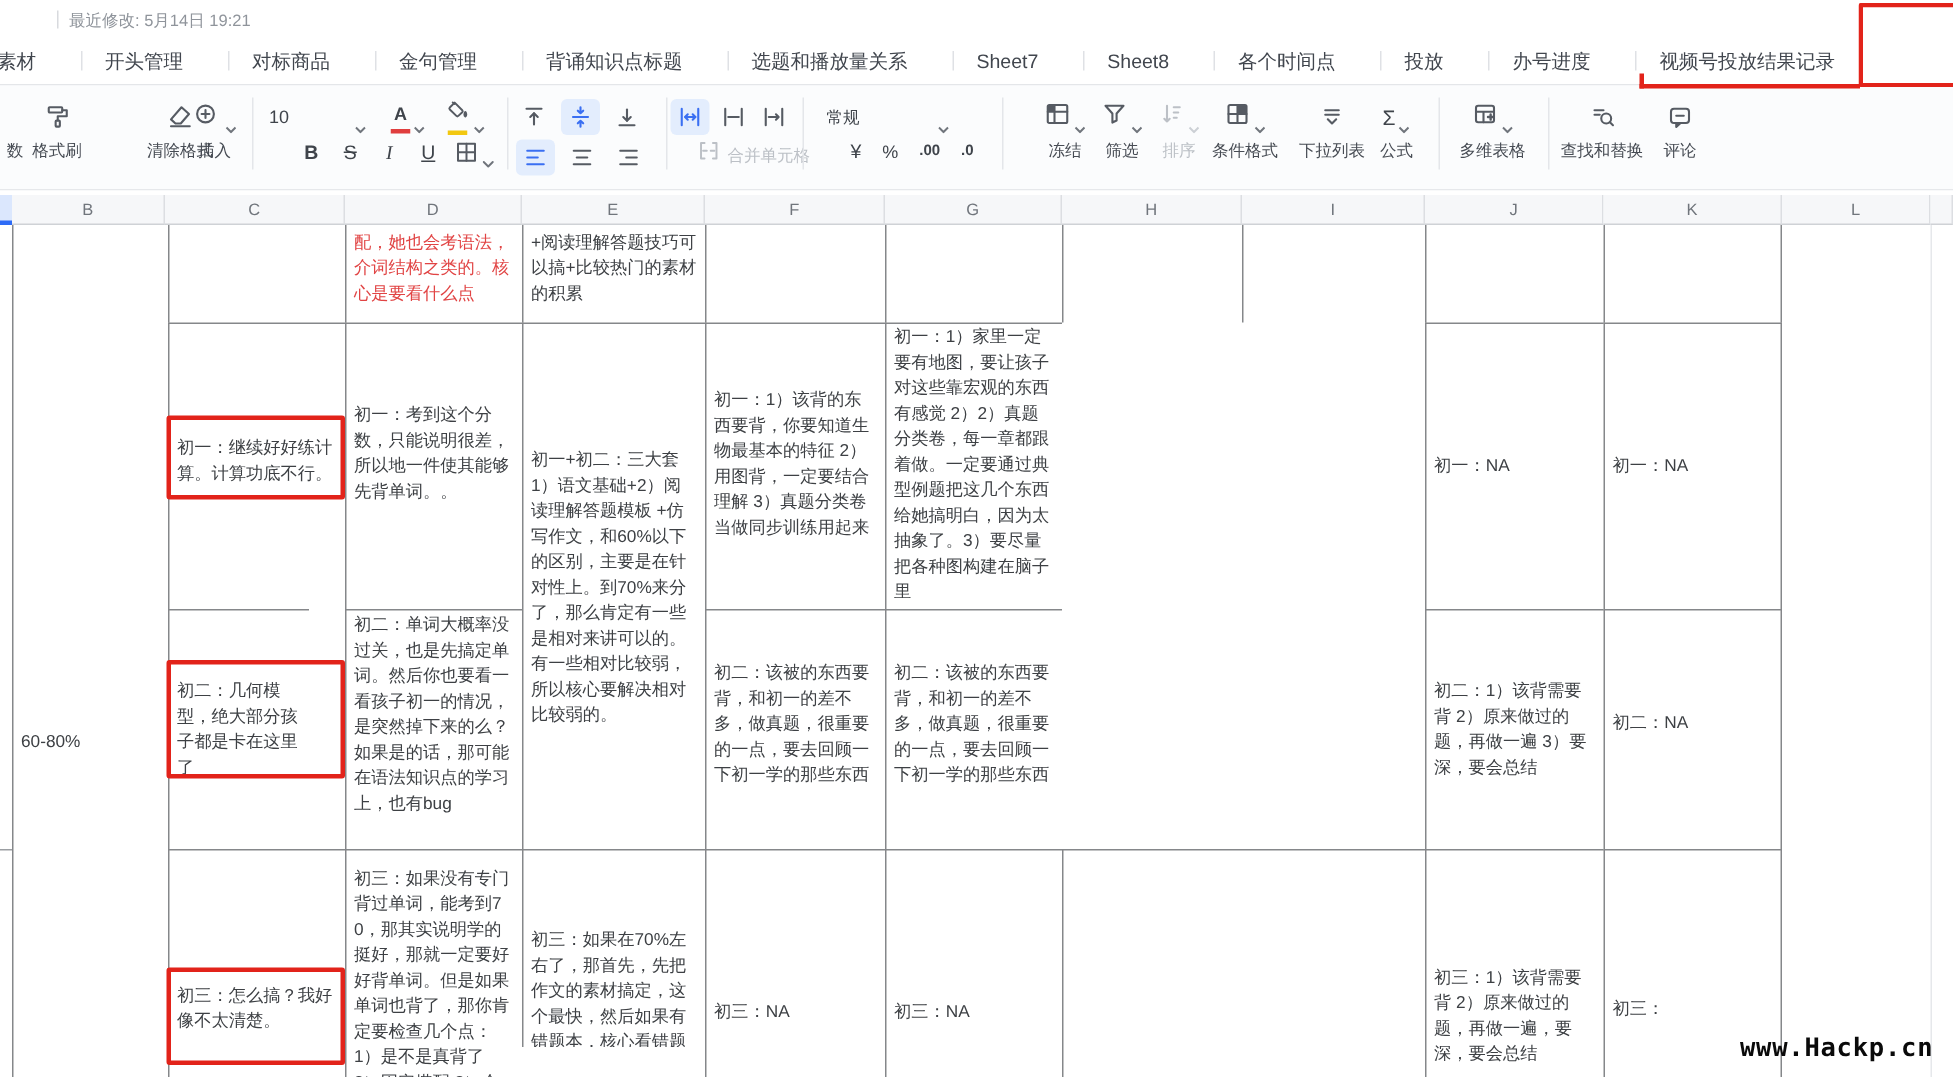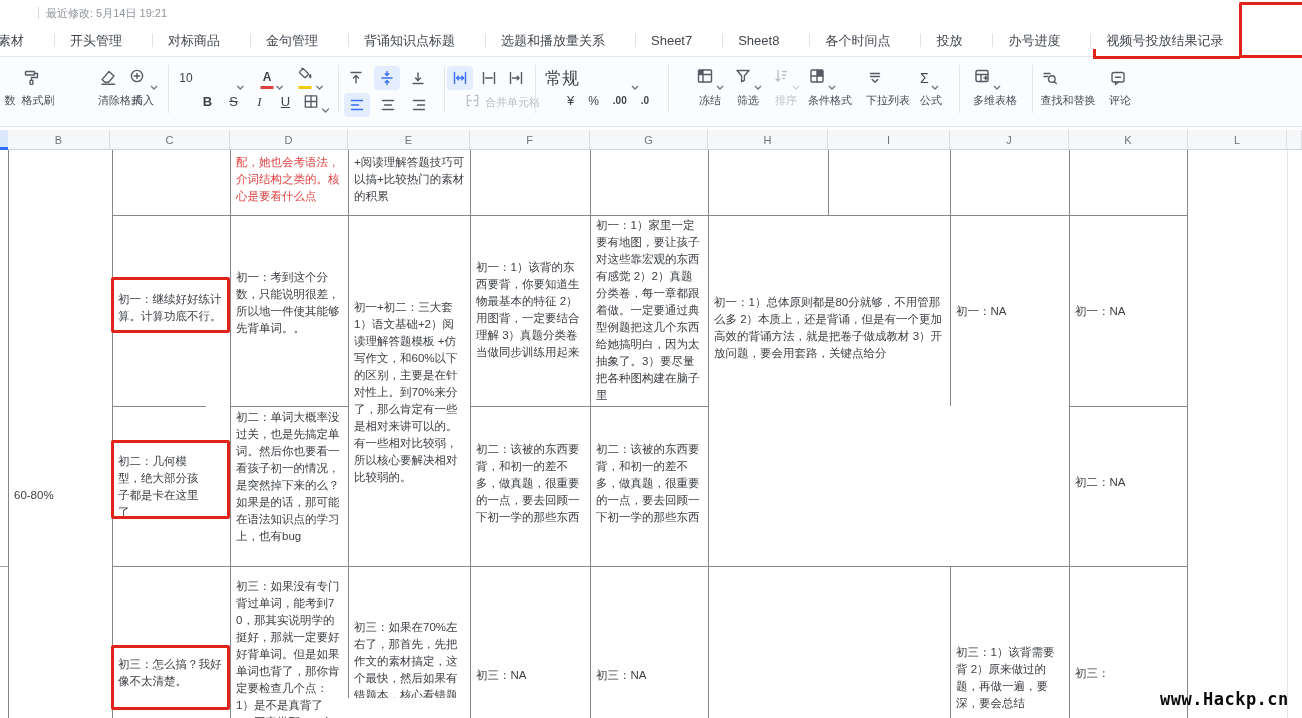--- a/index.html
+++ b/index.html
@@ -24,21 +24,21 @@
   .tabbar{position:absolute;left:0;top:25px;width:1302px;height:32px;background:#fff;
           display:flex;align-items:stretch;border-bottom:1px solid #e4e6e9}
   .tab{display:flex;align-items:center;padding:0 15px;font-size:13px;color:#41464e;white-space:nowrap;cursor:pointer}
   .tab:not(:first-child)::before{content:"";width:1px;height:13px;background:#dfe1e5;margin-right:15px}
   .tab.first{padding-left:4px;margin-left:-6px}
 
   
   .toolbar{position:absolute;left:0;top:57px;width:1302px;height:70px;background:#fbfcfd;border-bottom:1px solid #e6e8eb}
   .tsep{position:absolute;top:8px;width:1px;height:48px;background:#e4e6ea}
   .tgrp{position:absolute;top:0;transform:translateX(-50%);text-align:center}
-  .ticon{height:34px;display:flex;align-items:center;gap:2px;padding-top:8px}
+  .ticon{height:34px;display:flex;align-items:center;justify-content:center;gap:2px;padding-top:8px}
   .tlabel{font-size:11px;color:var(--tbTxt);white-space:nowrap;margin-top:2px}
   .tlabel.dis{color:var(--dis)}
   .icon svg{stroke:#565b63;fill:none;stroke-width:1.4;stroke-linecap:round;stroke-linejoin:round}
   .icon.blue svg{stroke:var(--blue)}
   .icon.gray svg{stroke:var(--dis)}
   .pill{background:#e3edfd;border-radius:4px}
   .chev{width:8px;height:5px}
   .chev svg{stroke:#70757c;fill:none;stroke-width:1.3}
   .btnrow{position:absolute;top:36px;transform:translateX(-50%);display:flex;align-items:center;gap:0}
   .fmtletter{font-size:13px;color:#3f444b;width:26px;text-align:center;cursor:pointer}
@@ -316,21 +316,21 @@
             <path d="M5 8h2.6M13 8h-2.6"></path>
           </svg>
       </span>
       <span class="tlabel dis" style="margin-top:0">合并单元格</span>
     </div>
 
     <div class="tsep" style="left:535px"></div>
 
     <div class="tgrp" style="left:592px">
       <div class="ticon" style="gap:52px">
-        <span class="smalltxt" style="font-size:17px">常规</span>
+        <span class="smalltxt" style="font-size:11px">常规</span>
         <span class="chev"><svg width="8" height="5" viewBox="0 0 8 5">
               <path d="M1 1l3 3 3-3"></path>
             </svg></span>
       </div>
     </div>
     <div class="btnrow" style="left:608px;gap:14px">
       <span class="smalltxt" style="font-size:13px">¥</span>
       <span class="smalltxt">%</span>
       <span class="smalltxt" style="font-size:10px;font-weight:bold">.00</span>
       <span class="smalltxt" style="font-size:10px;font-weight:bold">.0</span>
@@ -488,28 +488,28 @@
     <div class="cell cH0 noTop"></div>
     <div class="cell cI0 noTop"></div>
     <div class="cell cJ0 noTop"></div>
     <div class="cell cK0 noTop rEdge"></div>
 
     <div class="cell cC1">初一：继续好好练计算。计算功底不行。</div>
     <div class="cell cD1">初一：考到这个分数，只能说明很差，所以地一件使其能够先背单词。。</div>
     <div class="cell cE12">初一+初二：三大套 1）语文基础+2）阅读理解答题模板 +仿写作文，和60%以下的区别，主要是在针对性上。到70%来分了，那么肯定有一些是相对来讲可以的。有一些相对比较弱，所以核心要解决相对比较弱的。</div>
     <div class="cell cF1">初一：1）该背的东西要背，你要知道生物最基本的特征 2）用图背，一定要结合理解 3）真题分类卷当做同步训练用起来</div>
     <div class="cell cG1">初一：1）家里一定要有地图，要让孩子对这些靠宏观的东西有感觉 2）2）真题分类卷，每一章都跟着做。一定要通过典型例题把这几个东西给她搞明白，因为太抽象了。3）要尽量把各种图构建在脑子里</div>
-    <div class="cell cHI">初一：1）总体原则都是80分就够，不用管那么多 2）本质上，还是背诵，但是有一个更加高效的背诵方法，就是把卷子做成教材 3）开放问题，要会用套路，关键点给分</div>
     <div class="cell cJ1">初一：NA</div>
     <div class="cell cK1 rEdge">初一：NA</div>
 
     <div class="cell cC2">初二：几何模型，绝大部分孩子都是卡在这里了</div>
     <div class="cell cD2">初二：单词大概率没过关，也是先搞定单词。然后你也要看一看孩子初一的情况，是突然掉下来的么？如果是的话，那可能在语法知识点的学习上，也有bug</div>
     <div class="cell cF2">初二：该被的东西要背，和初一的差不多，做真题，很重要的一点，要去回顾一下初一学的那些东西</div>
     <div class="cell cG2">初二：该被的东西要背，和初一的差不多，做真题，很重要的一点，要去回顾一下初一学的那些东西</div>
+    <div class="cell cJ2">初二：1）该背需要背 2）原来做过的题，再做一遍 3）要深，要会总结</div>
     <div class="cell cC3">初三：怎么搞？我好像不太清楚。</div>
 
     <div class="cell cK2 rEdge">初二：NA</div>
     <div class="cell cD3">初三：如果没有专门背过单词，能考到70，那其实说明学的挺好，那就一定要好好背单词。但是如果单词也背了，那你肯定要检查几个点：1）是不是真背了 2）固定搭配 3）介</div>
     <div class="cell cE3">初三：如果在70%左右了，那首先，先把作文的素材搞定，这个最快，然后如果有错题本，核心看错题本，把语基的部分再</div>
     <div class="cell cF3">初三：NA</div>
     <div class="cell cG3">初三：NA</div>
     <div class="cell cH3"></div>
     <div class="cell cJ3">初三：1）该背需要背 2）原来做过的题，再做一遍，要深，要会总结</div>
     <div class="cell cK3 rEdge">初三：</div>

